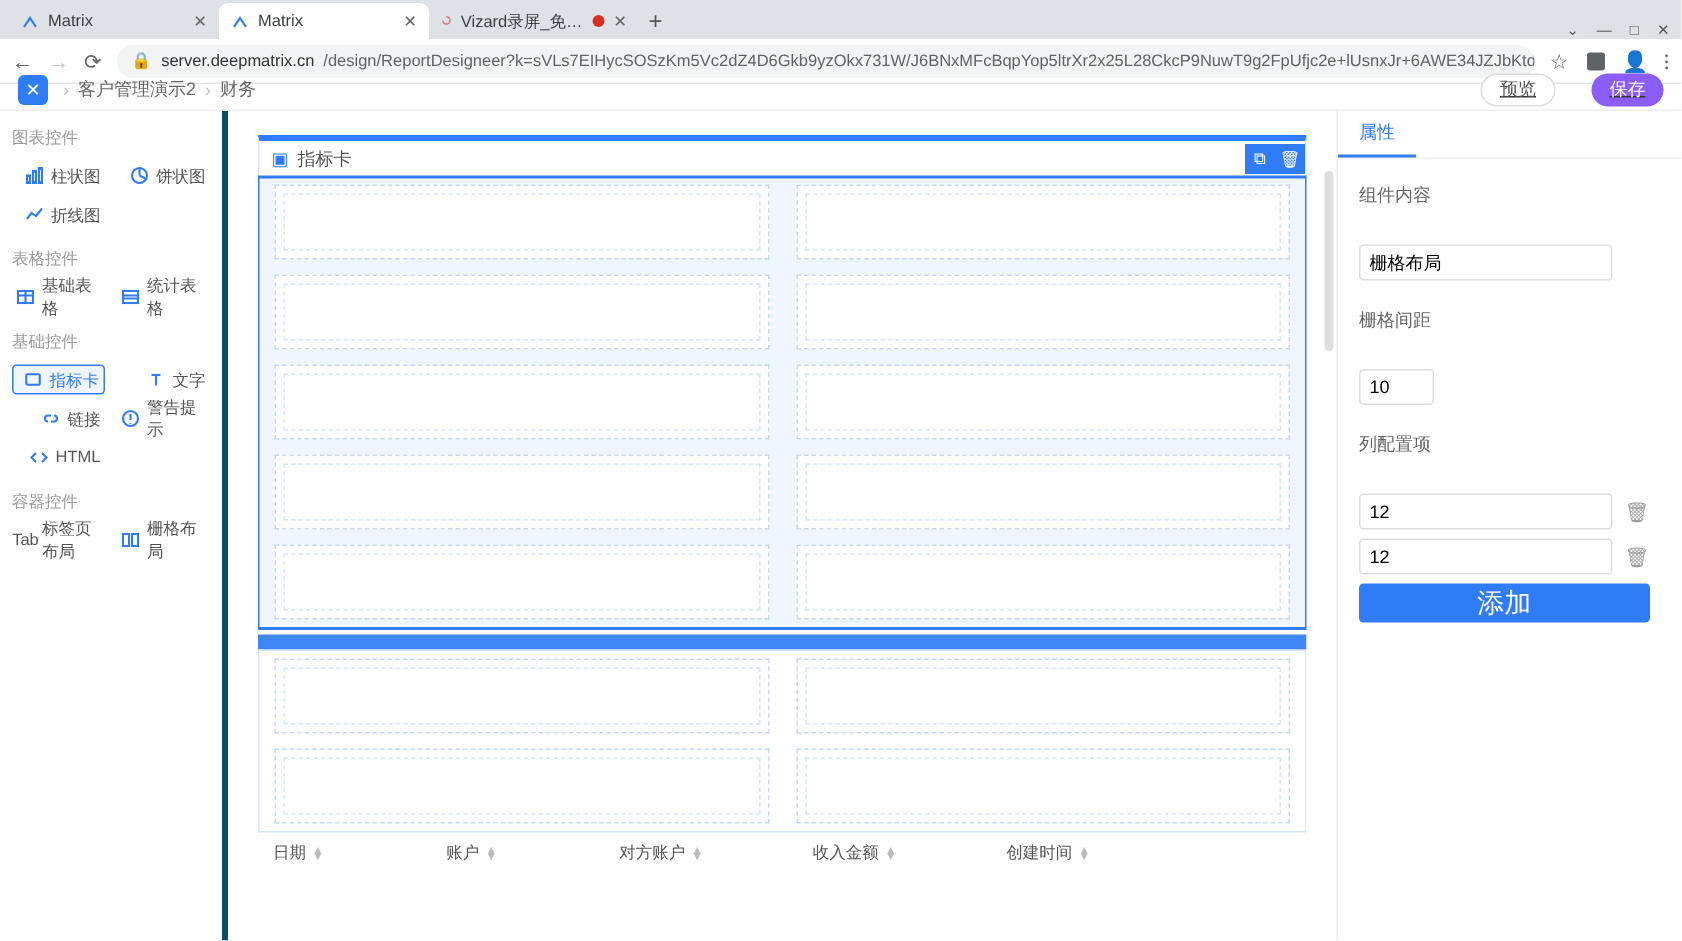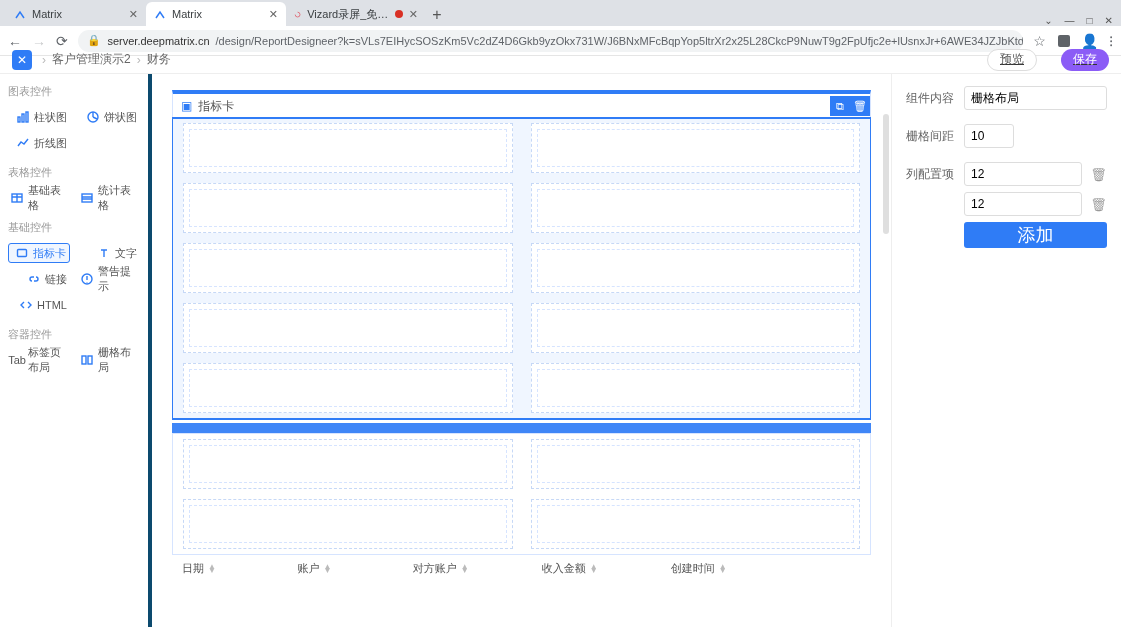--- a/index.html
+++ b/index.html
@@ -60,21 +60,21 @@
     .table-head { display: flex; padding: 6px 10px; color: #555; font-size: 11px; }
     .table-head .th { display: flex; align-items: center; gap: 4px; }
     .sorter { color: #bbb; font-size: 8px; line-height: 0.5; display: inline-flex; flex-direction: column; }
 
     
     .right-panel { width: 230px; border-left: 1px solid #eee; display: flex; flex-direction: column; }
     .rp-tabs { display: flex; border-bottom: 1px solid #eee; }
     .rp-tab { padding: 6px 14px; font-size: 12px; color: #666; cursor: pointer; }
     .rp-tab.active { color: #2f7cf6; border-bottom: 2px solid #2f7cf6; }
     .rp-body { padding: 12px 14px; display: flex; flex-direction: column; gap: 14px; }
-    .rp-row { display: flex; align-items: flex-start; gap: 10px; }
+    .rp-row { display: flex; align-items: flex-start; gap: 24px; flex-direction: column; }
     .rp-label { width: 48px; color: #666; font-size: 12px; padding-top: 4px; }
     .rp-field { flex: 1; }
     .rp-input { width: 100%; height: 24px; border: 1px solid #ddd; border-radius: 3px; padding: 0 6px; font-size: 12px; }
     .rp-input.sm { width: 50px; }
     .rp-list-item { display: flex; align-items: center; gap: 8px; margin-bottom: 6px; }
     .rp-list-item .rp-input { flex: 1; }
     .del-ico { color: #999; font-size: 13px; }
     .add-btn { width: 100%; height: 26px; background: #2f7cf6; color: #fff; display: flex; align-items: center; justify-content: center; font-size: 18px; border-radius: 3px; cursor: pointer; }
 
     .scrollbar-fake { position: absolute; right: 2px; top: 40px; width: 6px; height: 120px; background: #c0c0c0; border-radius: 3px; opacity: 0.5; }
@@ -348,20 +348,23 @@
               <span>▲</span>
               <span>▼</span>
             </span>
           </div>
         </div>
     </div>
     <div class="scrollbar-fake"></div>
   </div>
 
   <div class="right-panel">
+    <div class="rp-tabs">
+      <div class="rp-tab active">属性</div>
+    </div>
     <div class="rp-body">
       <div class="rp-row">
         <div class="rp-label">组件内容</div>
         <div class="rp-field">
           <input class="rp-input" value="栅格布局" style="">
         </div>
       </div>
       <div class="rp-row">
         <div class="rp-label">栅格间距</div>
         <div class="rp-field">

